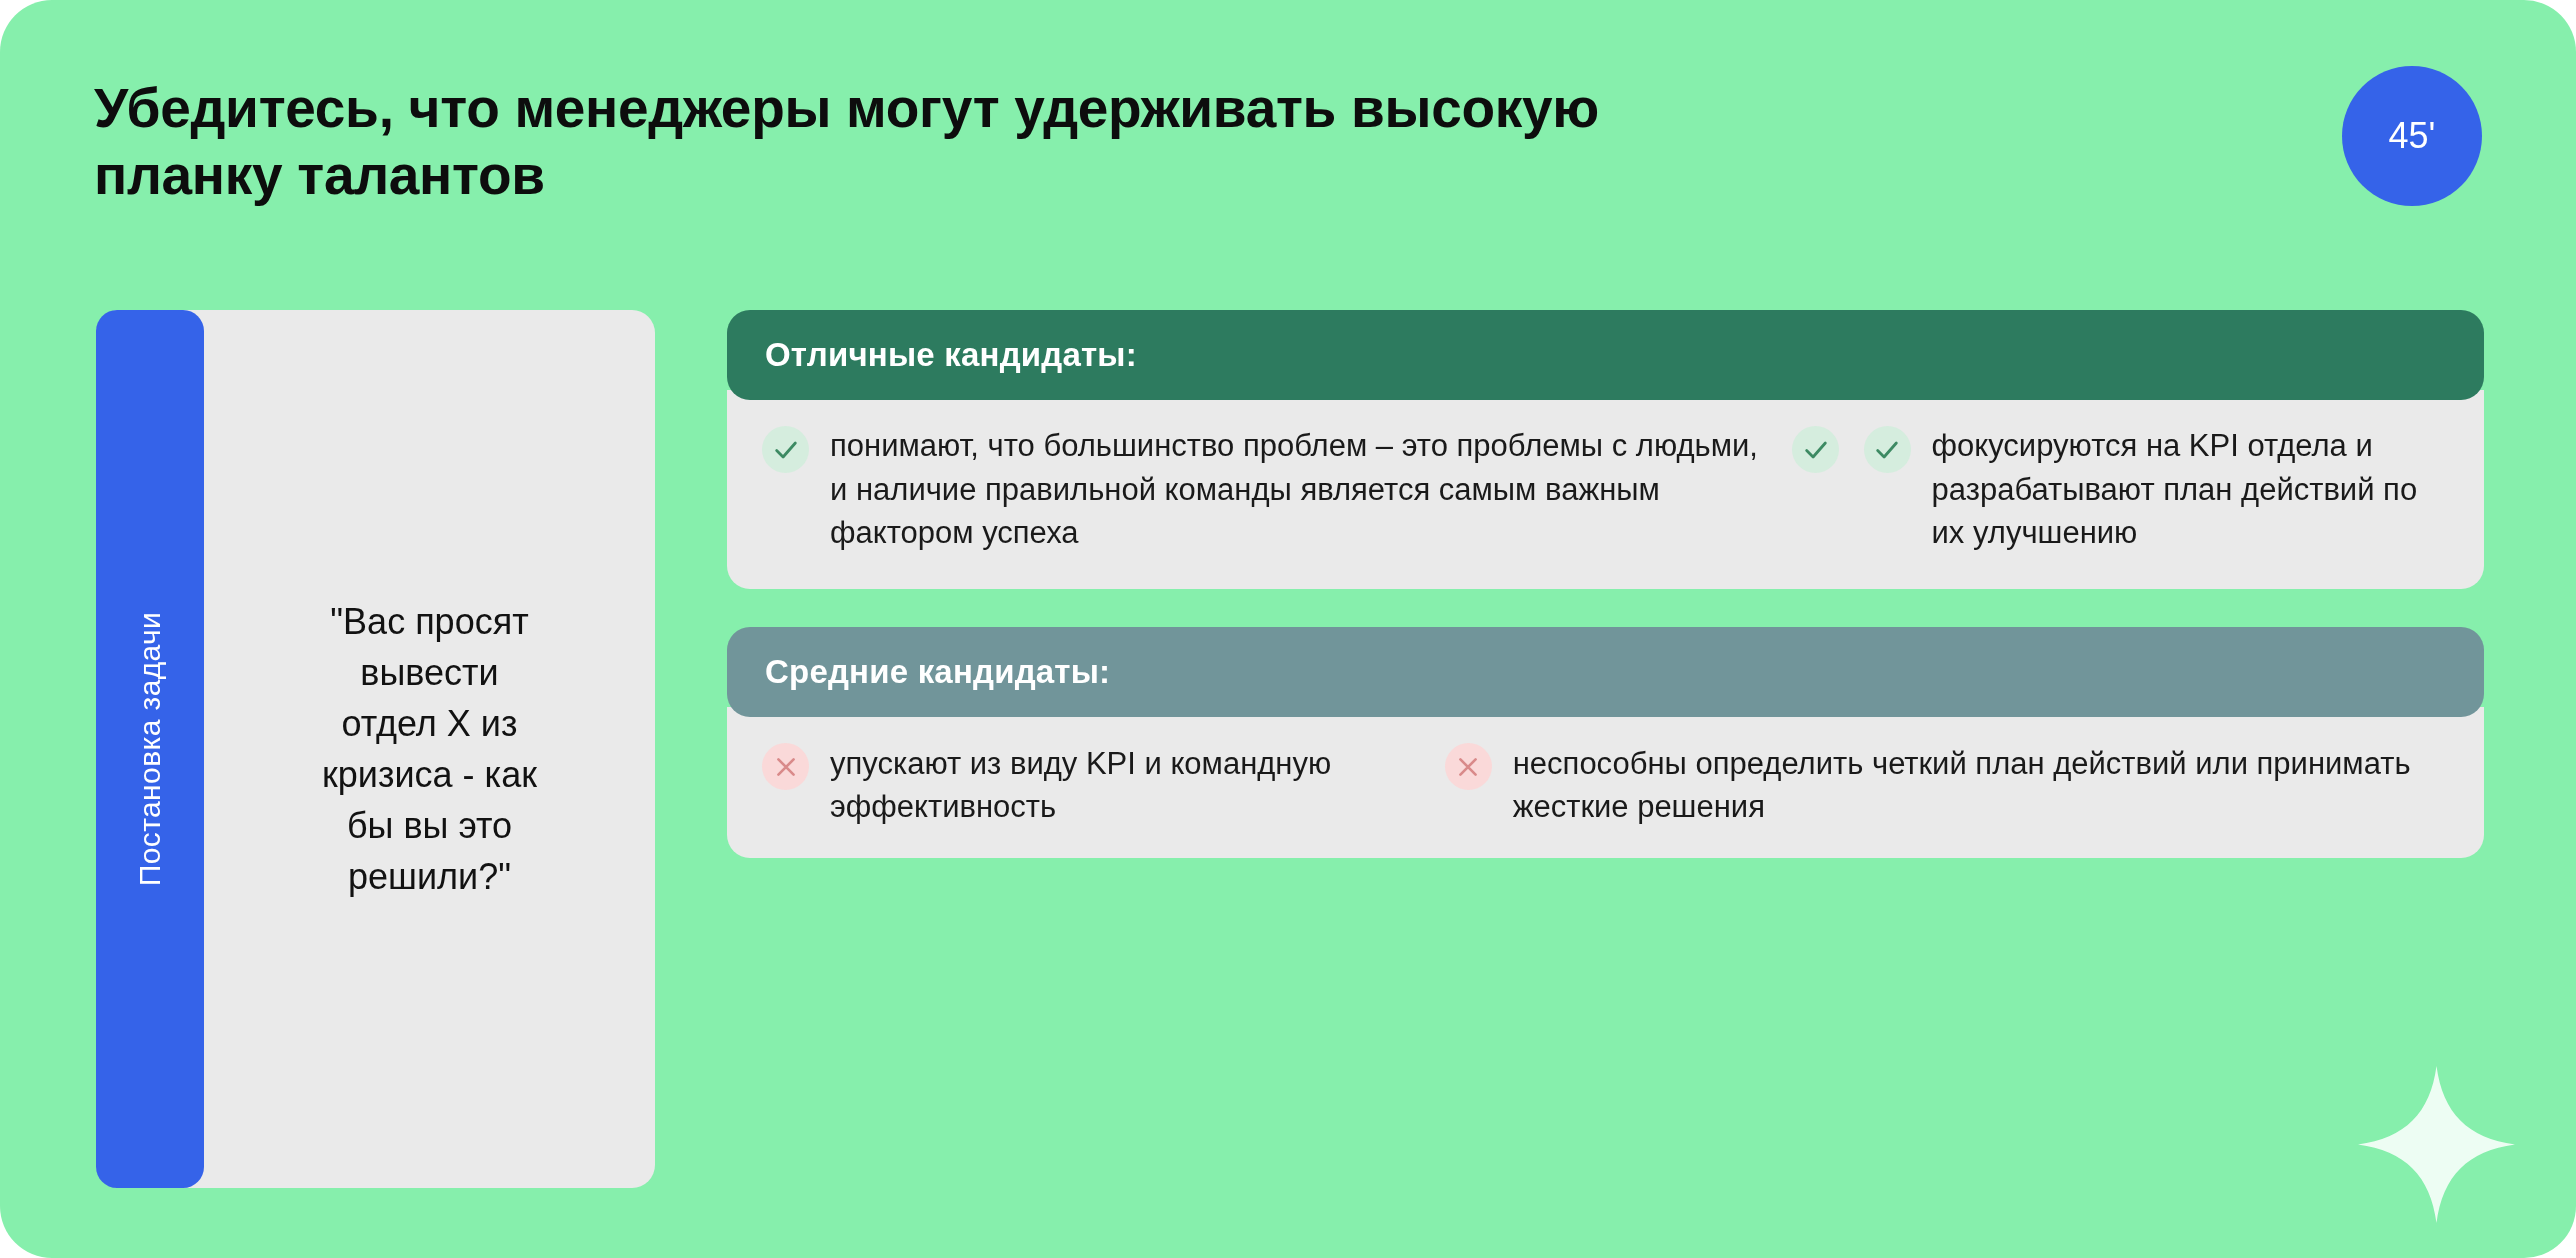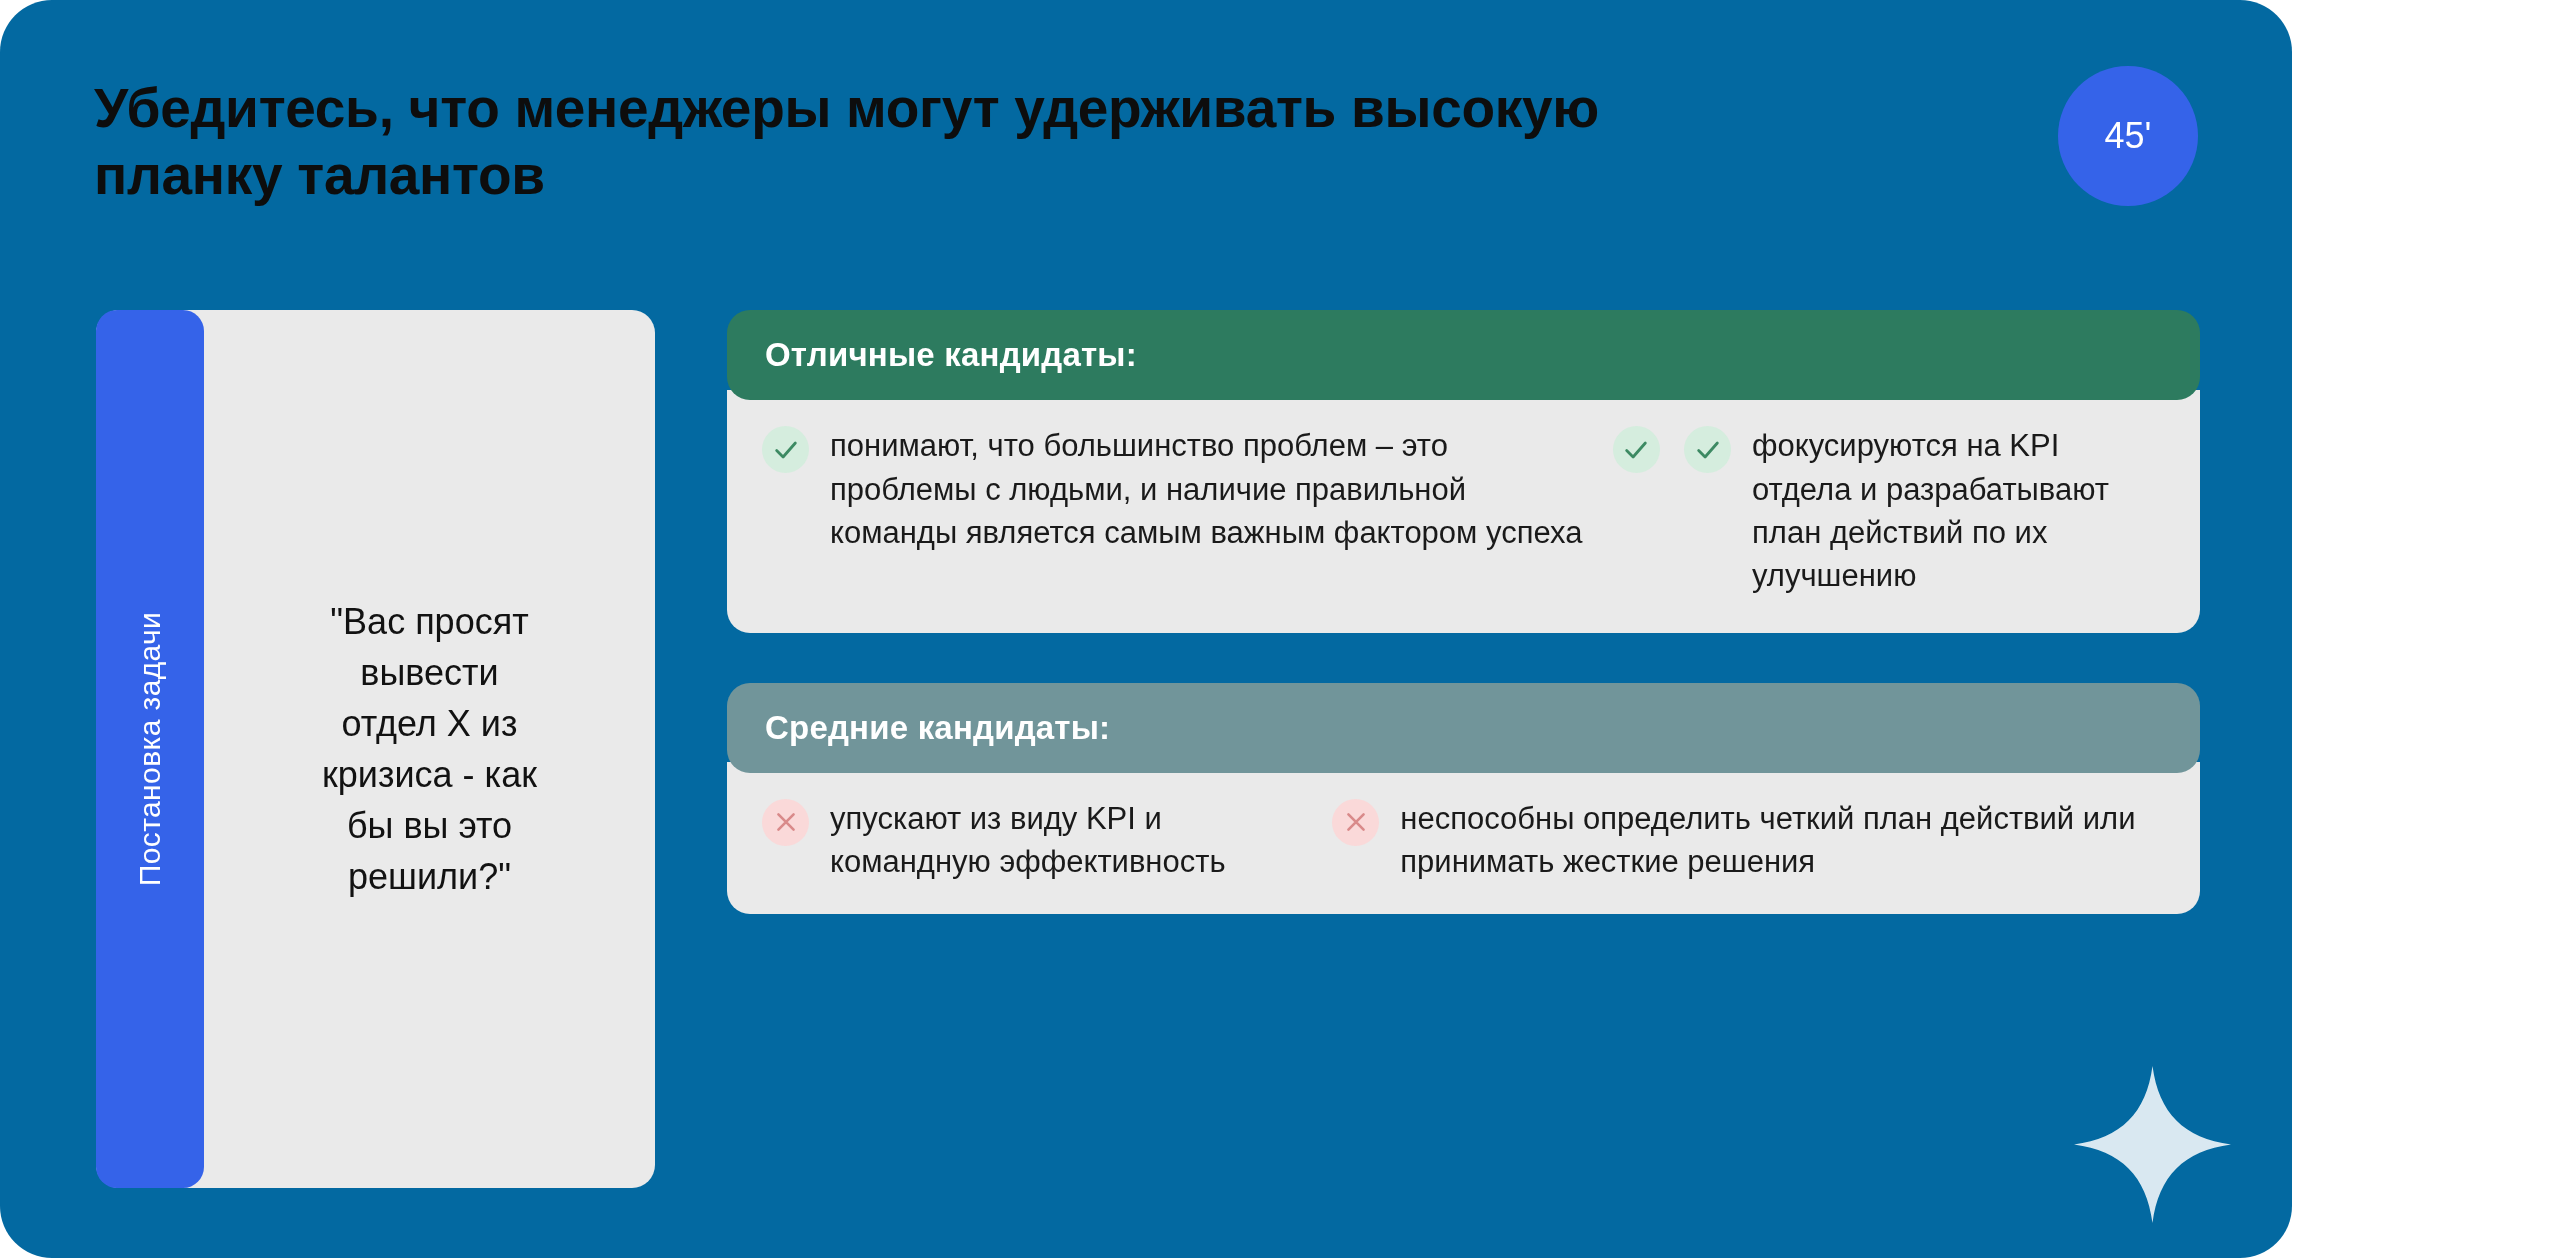--- a/index.html
+++ b/index.html
@@ -7,23 +7,23 @@
   html, body {
     width: 2576px;
     height: 1258px;
     overflow: hidden;
     background: #ffffff;
     font-family: "Liberation Sans", "DejaVu Sans", sans-serif;
   }
 
   .slide {
     position: relative;
-    width: 2292px;
+    width: 2576px;
     height: 1258px;
-    background: #0369a1;
+    background: #86efac;
     border-radius: 52px;
     overflow: hidden;
   }
 
   
   .sparkle {
     position: absolute;
     right: 61px;
     bottom: 35px;
     width: 157px;
@@ -114,21 +114,21 @@
     color: #121212;
     text-align: center;
     white-space: pre-line;
   }
 
   
   .right-col {
     flex: 1;
     display: flex;
     flex-direction: column;
-    gap: 50px;
+    gap: 38px;
     min-width: 0;
   }
 
   .group { display: flex; flex-direction: column; }
 
   .group-header {
     border-radius: 23px;
     padding: 26px 38px;
     color: #ffffff;
     font-size: 33px;

